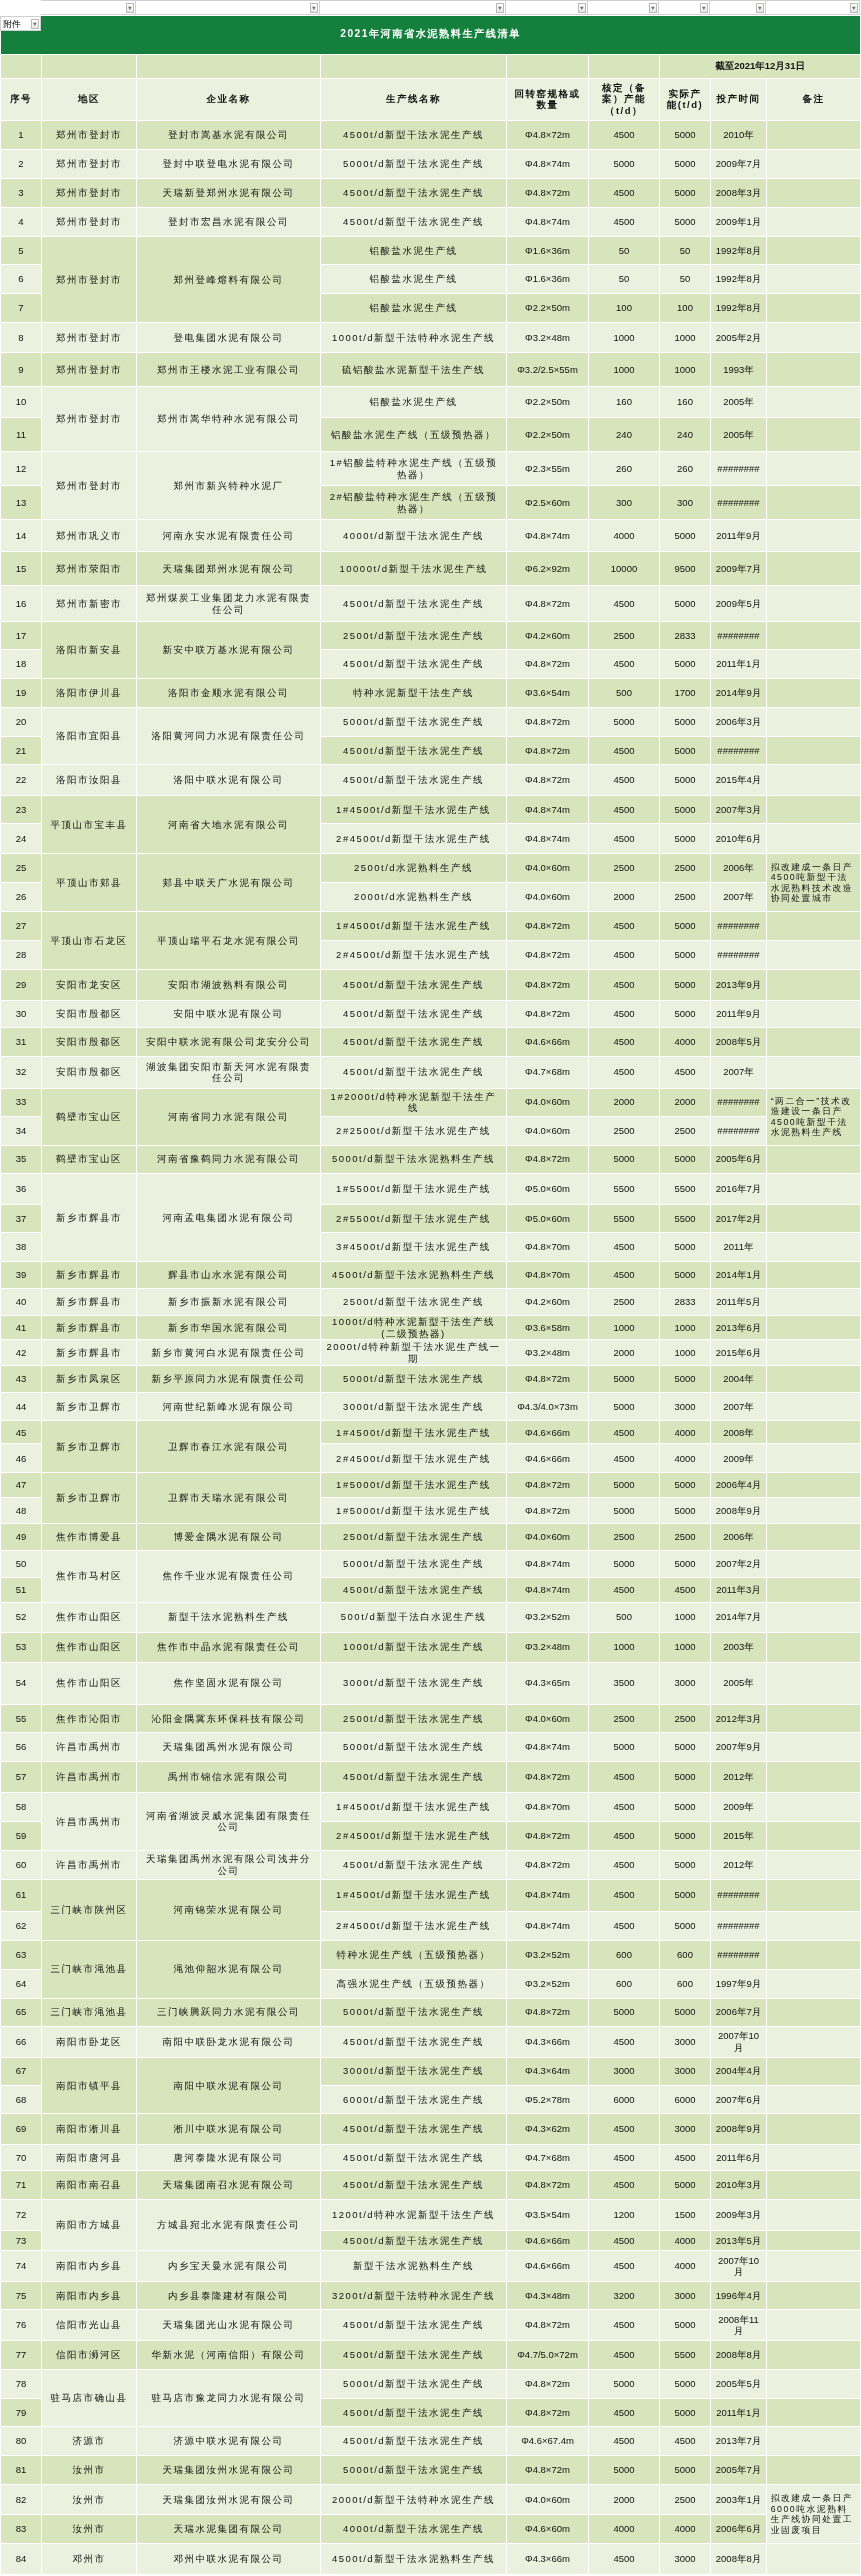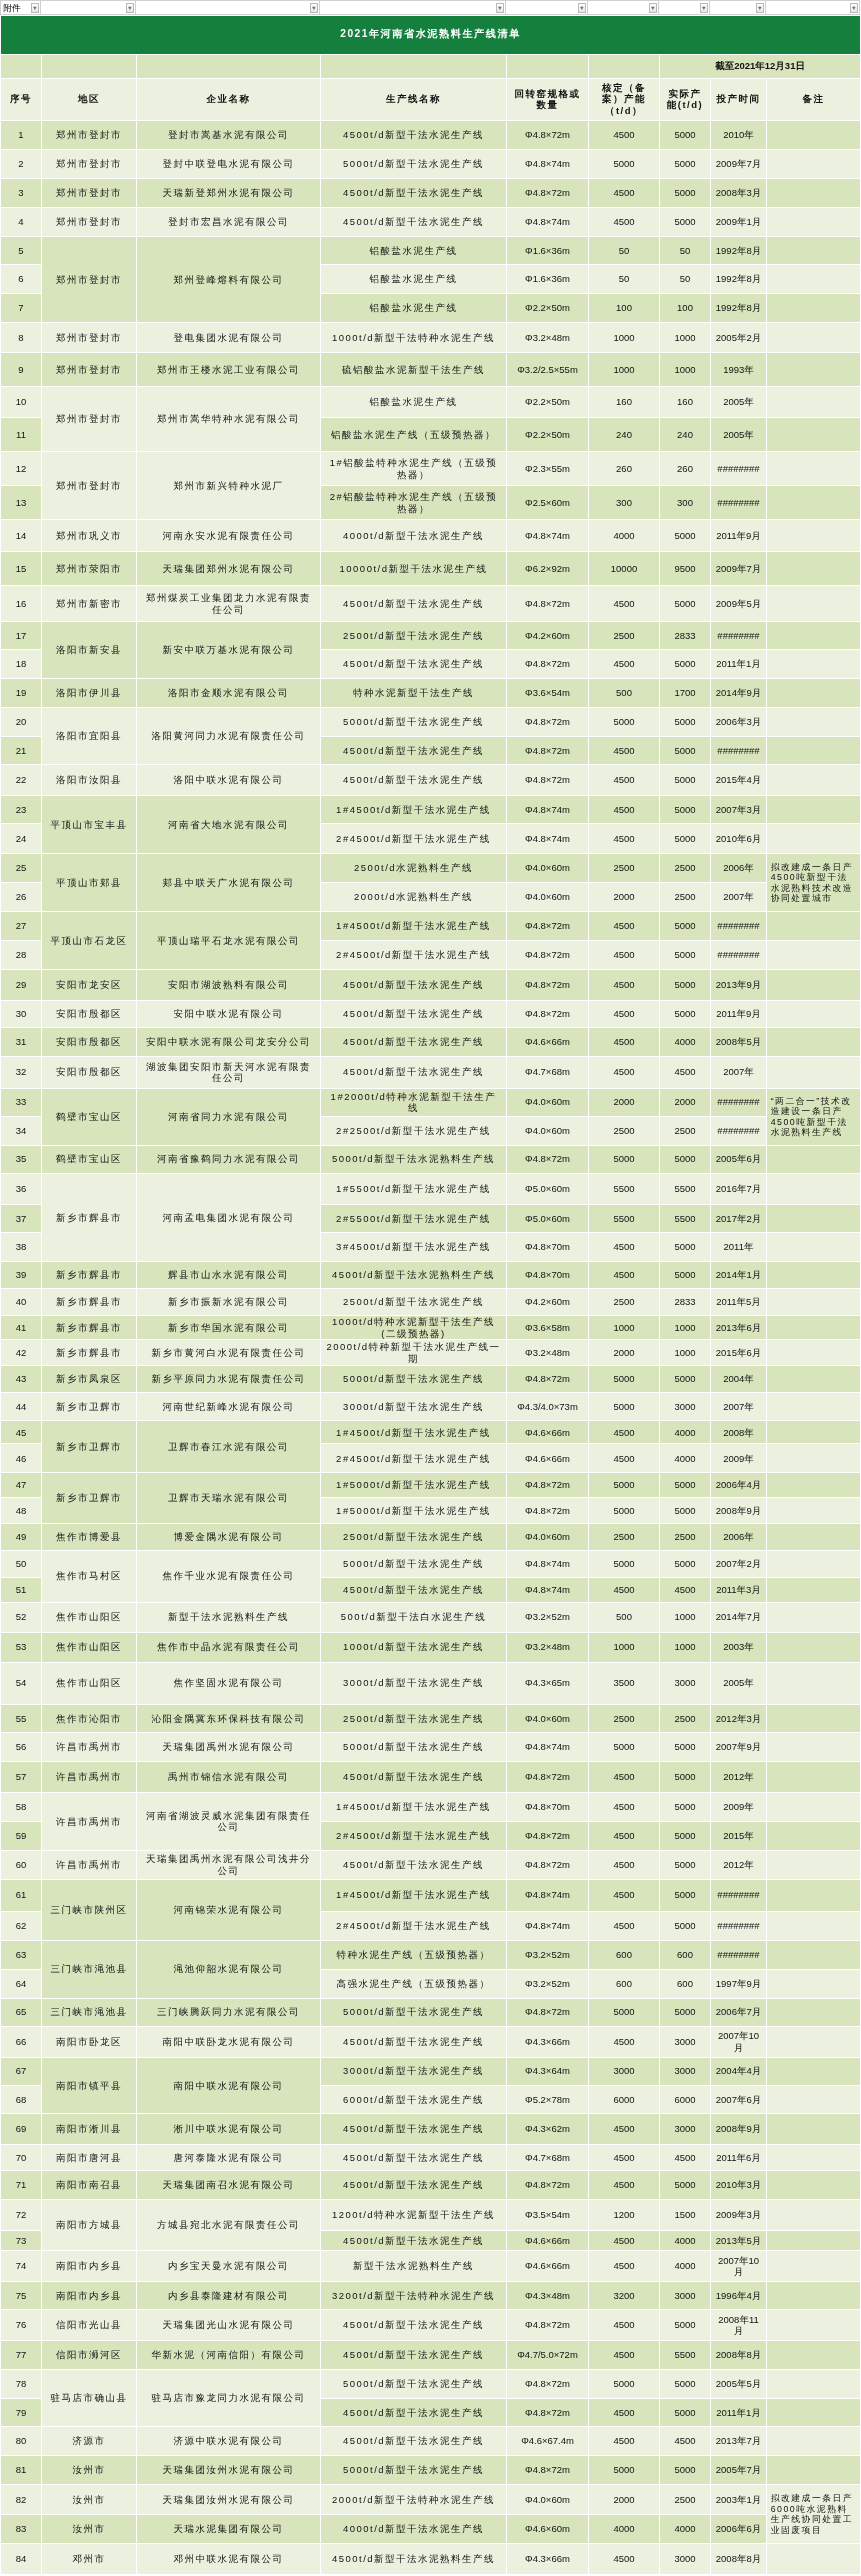--- a/index.html
+++ b/index.html
@@ -2,21 +2,21 @@
 <html style="font-size:11.7px"><head>
 <meta charset="utf-8">
 <style>
   html, body { margin: 0; padding: 0; background: #ffffff; }
   body { width: 861px; font-family: "Liberation Sans", "DejaVu Sans", sans-serif; color: #111; }
 
   
   .filter-row { display: flex; height: 14.6px; width: 861px; box-sizing: border-box; }
   .fcell { position: relative; box-sizing: border-box; height: 14.6px; background: #fff;
            border: 0.7px solid #d0d0d0; border-left: none; }
-  .fcell:first-child { border-left: 0.7px solid #d0d0d0; }
+  .fcell:first-child { border-left: 0.7px solid #d0d0d0; margin-top: 16px; }
   .flabel { position: absolute; left: 2.2px; top: 1.5px; font-size: 8.8px; color: #000; }
   .fbtn { position: absolute; right: 0.7px; top: 1.5px; width: 8.8px; height: 10.2px; box-sizing: border-box;
           border: 0.7px solid #b9b9b9; background: linear-gradient(#ffffff, #e6e6e6);
           font-size: 5.8px; line-height: 8.8px; text-align: center; color: #4f7d52; cursor: pointer; }
 
   
   table { border-collapse: collapse; table-layout: fixed; width: 860px; }
   td { border: 1.5px solid #ffffff; text-align: center; vertical-align: middle; font-size: 9.5px;
        letter-spacing: 1.5px; line-height: 1.2; padding: 0 4.4px; overflow: hidden; color: #111;
        word-wrap: break-word; }

